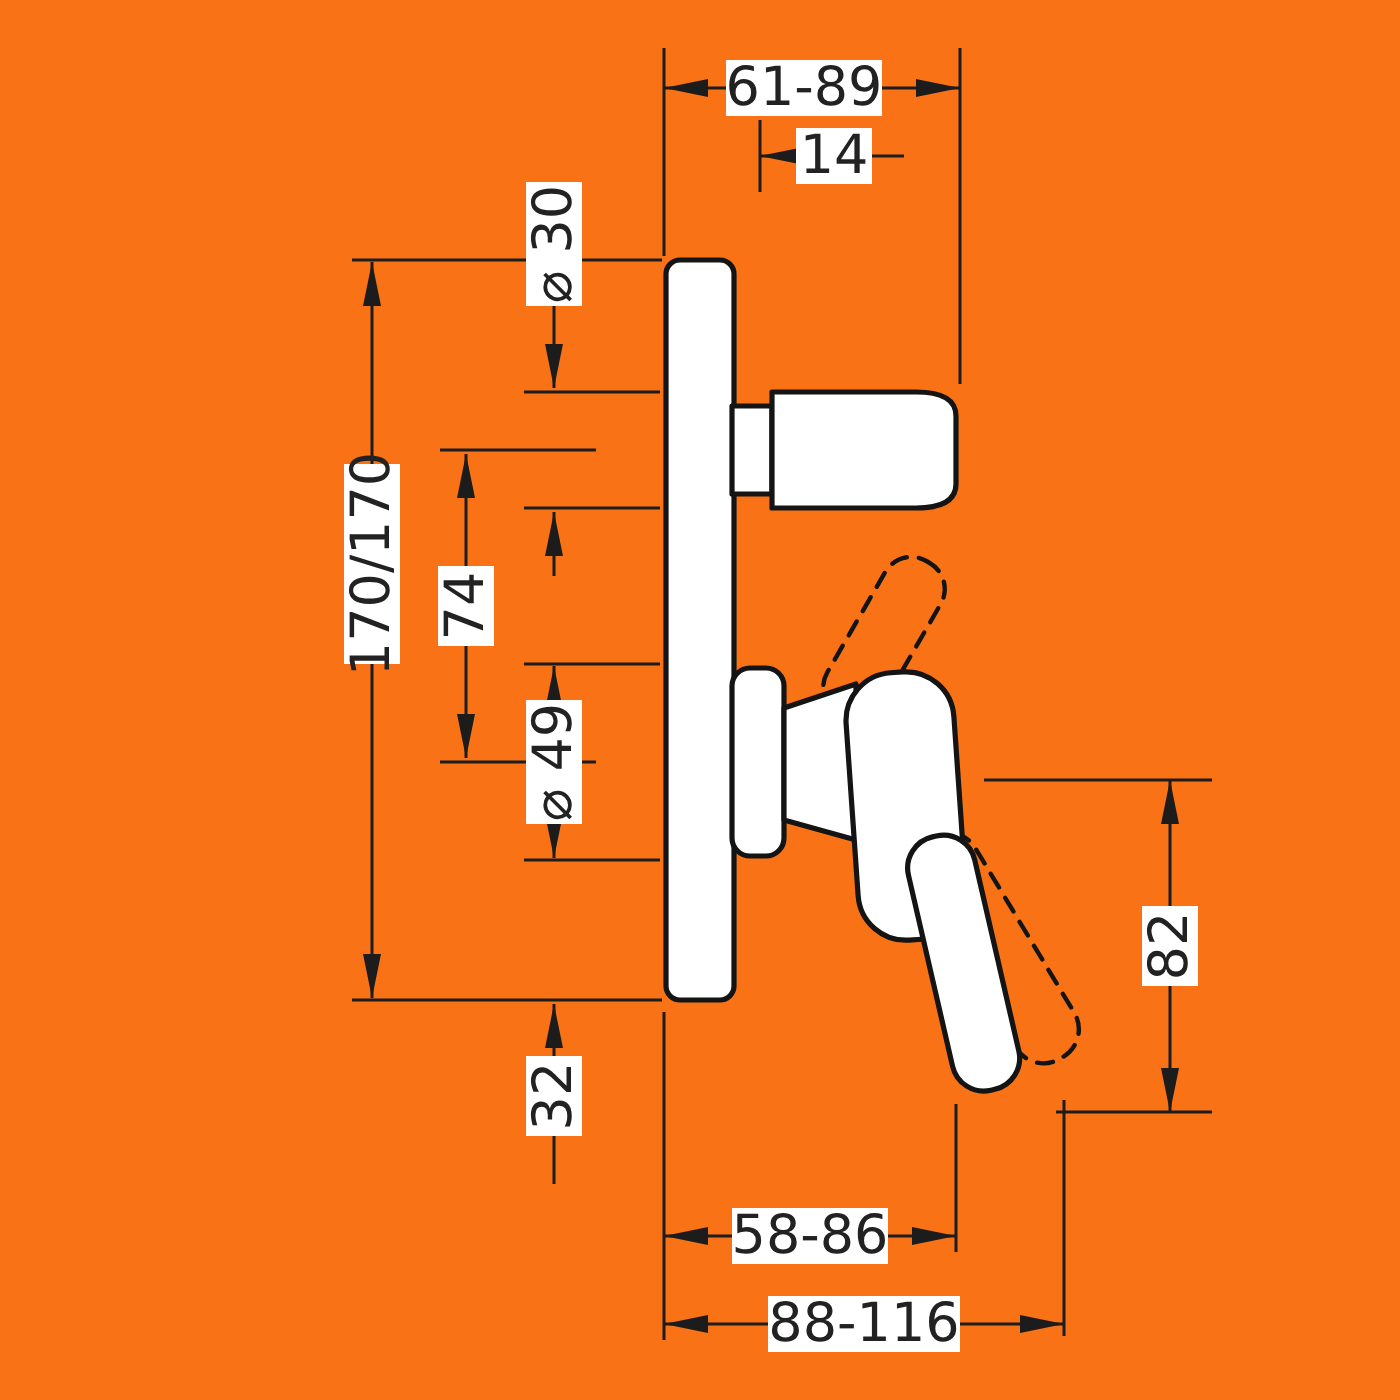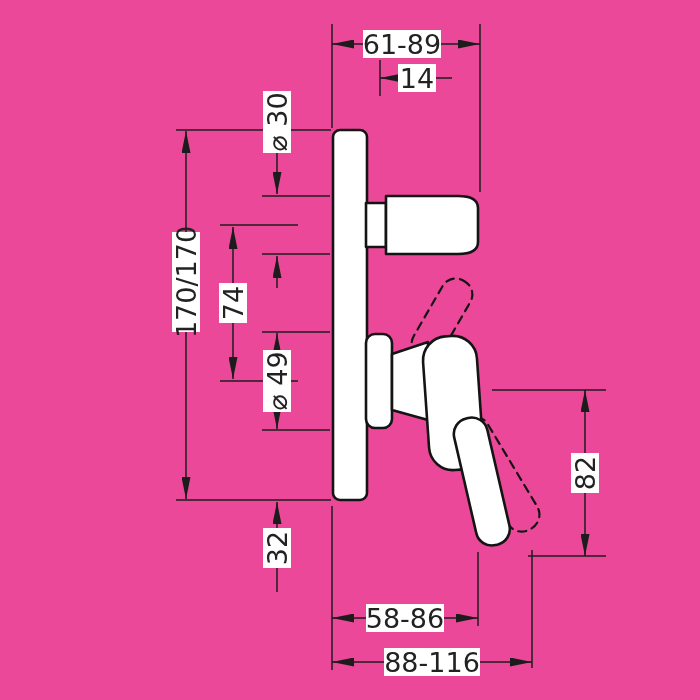--- a/index.html
+++ b/index.html
@@ -1,17 +1,17 @@
 <!DOCTYPE html>
 <html><head>
 <meta charset="utf-8">
 <style>
   html,body{margin:0;padding:0;background:#ffffff;}
   .stage{
-    position:relative;width:700px;height:700px;background:#ec4899;
+    position:relative;width:700px;height:700px;background:#f97316;
     font-family:"DejaVu Sans",sans-serif;overflow:hidden;
   }
   .stage svg{position:absolute;left:0;top:0;}
   .ext{stroke:#1c1c1c;stroke-width:1.5;fill:none;}
   .dim{stroke:#1c1c1c;stroke-width:1.5;fill:none;}
   .fix{stroke:#141414;stroke-width:2.6;fill:#ffffff;stroke-linejoin:round;}
   .dash{stroke:#141414;stroke-width:2.2;fill:none;stroke-dasharray:8 6;
         stroke-linecap:round;stroke-linejoin:round;}
   .lbl-bg{fill:#ffffff;}
   text{font-family:"DejaVu Sans",sans-serif;font-size:27px;fill:#222222;}

